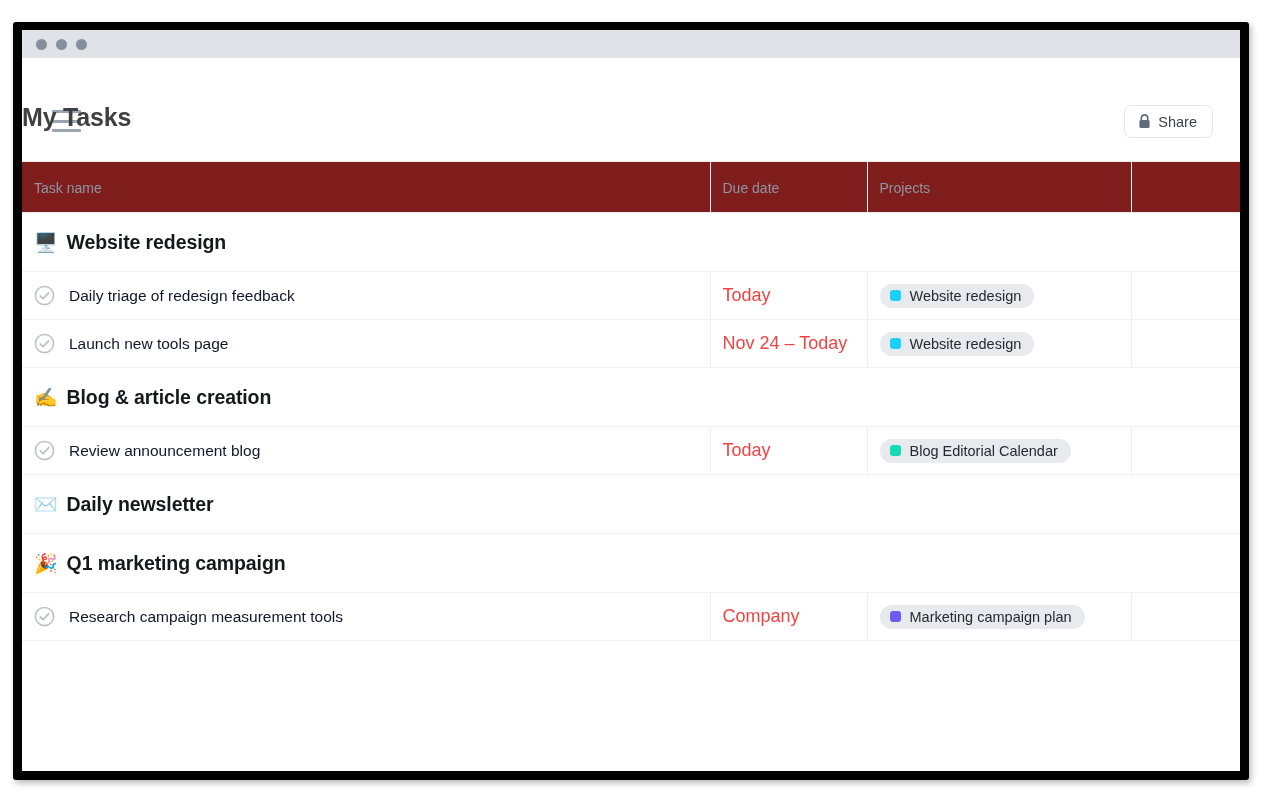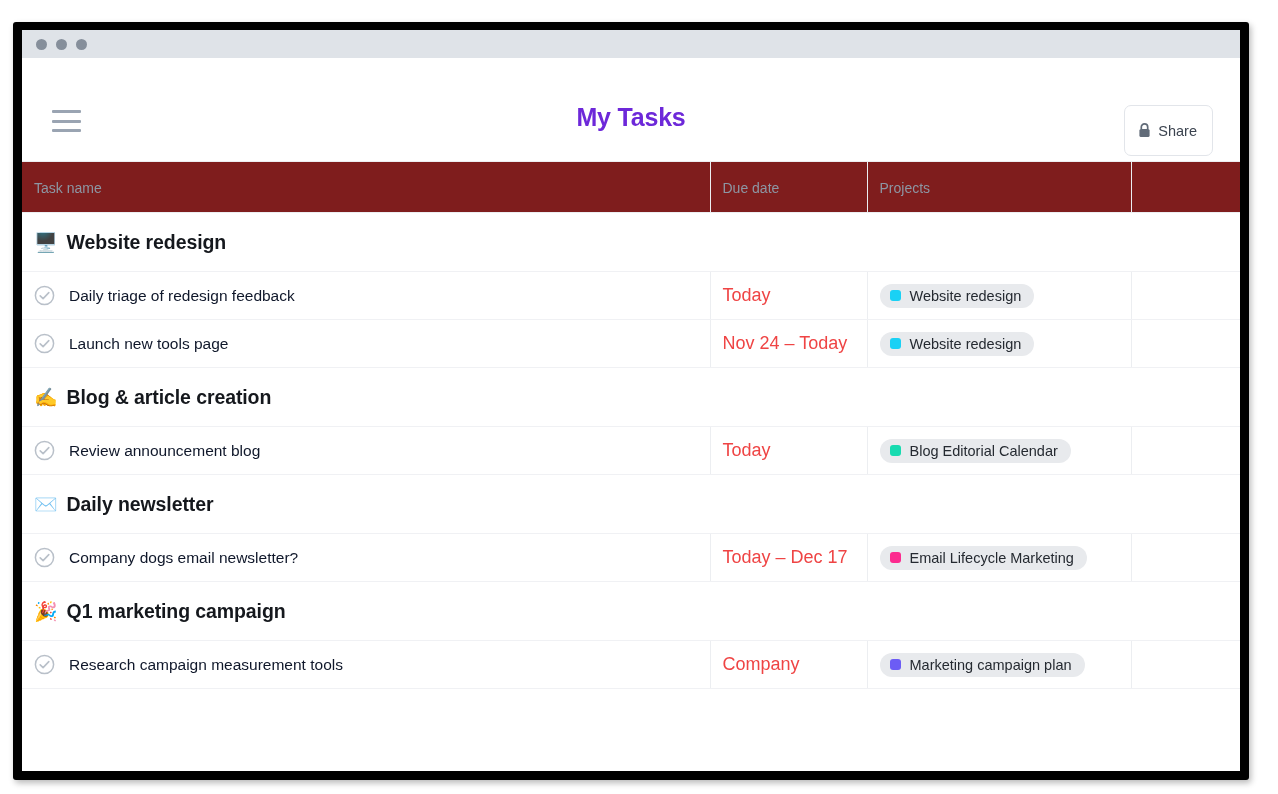--- a/index.html
+++ b/index.html
@@ -71,31 +71,31 @@
     height: 3px;
     width: 100%;
     background: #9aa4b2;
     border-radius: 1px;
   }
   .page-title {
     position: absolute;
     left: 0;
     right: 0;
     top: 45px;
-    text-align: center;
+    text-align: left;
     font-size: 25px;
     font-weight: bold;
-    color: #6d28d9;
+    color: #404040;
     letter-spacing: -0.2px;
   }
   .share-btn {
     position: absolute;
     right: 27px;
     top: 47px;
-    height: 51px;
+    height: 33px;
     display: flex;
     align-items: center;
     gap: 7px;
     padding: 0 15px 0 13px;
     border: 1px solid #e2e5ea;
     border-radius: 7px;
     background: #ffffff;
     cursor: pointer;
     box-sizing: border-box;
   }
@@ -324,37 +324,20 @@
               <td></td>
             </tr>
             <tr class="section-row">
               <td colspan="4" class="sep">
                 <div class="section-title">
                   <span class="section-emoji">✉️</span>
                   <span>Daily newsletter</span>
                 </div>
               </td>
             </tr>
-            <tr class="task-row">
-              <td>
-                <div class="task-cell">
-                  <svg class="check-icon" width="21" height="21" viewBox="0 0 21 21">
-                    <circle cx="10.5" cy="10.5" r="9.1" fill="none" stroke="#b9c0c9" stroke-width="1.5"></circle>
-                    <path d="M6.2 10.8 L9.1 13.6 L14.8 7.6" fill="none" stroke="#b9c0c9" stroke-width="1.6" stroke-linecap="round" stroke-linejoin="round"></path>
-                  </svg>
-                  <span class="task-name">Company dogs email newsletter?</span>
-                </div>
-              </td>
-              <td><span class="due">Today – Dec 17</span></td>
-              <td><span class="proj-pill">
-                  <span class="proj-dot" style="background:#fc2b8f"></span>
-                  <span class="proj-label">Email Lifecycle Marketing</span>
-                </span></td>
-              <td></td>
-            </tr>
             <tr class="section-row">
               <td colspan="4" class="sep">
                 <div class="section-title">
                   <span class="section-emoji">🎉</span>
                   <span>Q1 marketing campaign</span>
                 </div>
               </td>
             </tr>
             <tr class="task-row">
               <td>

